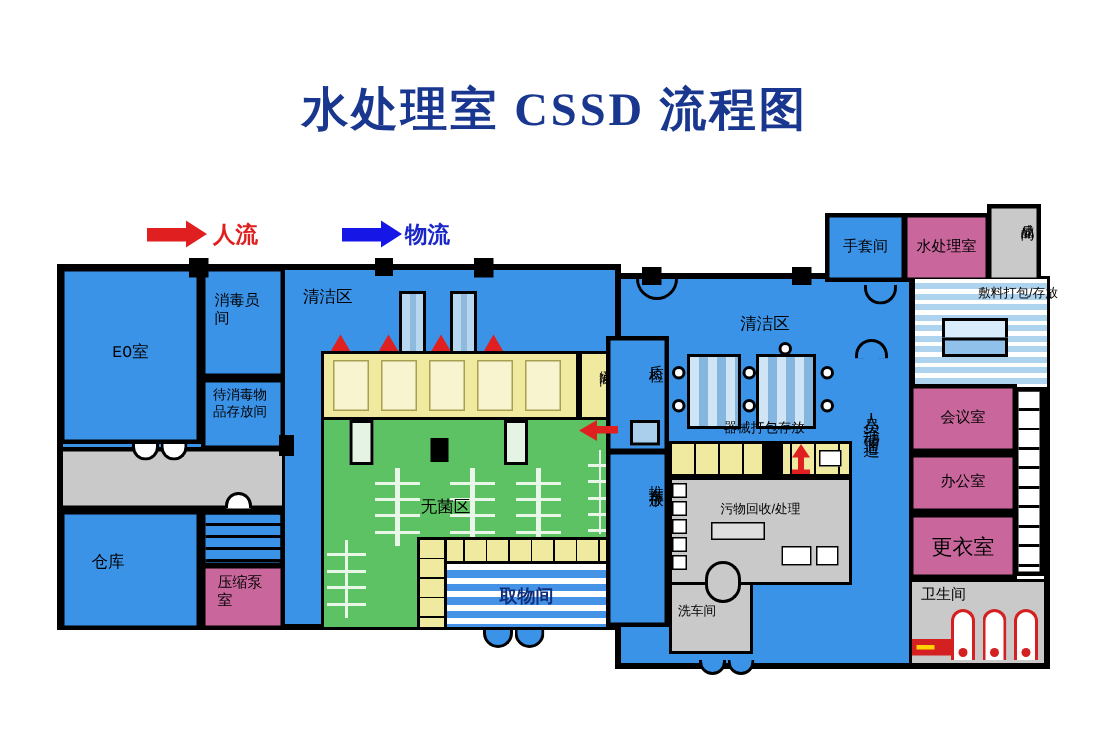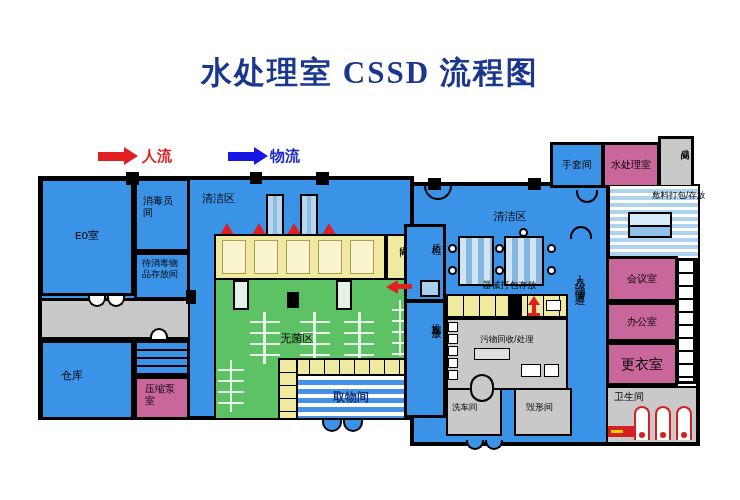--- a/index.html
+++ b/index.html
@@ -138,21 +138,20 @@
   <div class="abs" style="left:474px;top:348px;width:36px;height:12px;background:#dedede;border:1px solid #000;"></div>
   <div class="abs whitebox" style="left:448px;top:322px;width:10px;height:10px;"></div>
   <div class="abs whitebox" style="left:448px;top:334px;width:10px;height:10px;"></div>
   <div class="abs whitebox" style="left:448px;top:346px;width:10px;height:10px;"></div>
   <div class="abs whitebox" style="left:448px;top:358px;width:10px;height:10px;"></div>
   <div class="abs whitebox" style="left:448px;top:370px;width:10px;height:10px;"></div>
   <div class="abs whitebox" style="left:521px;top:364px;width:20px;height:13px;"></div>
   <div class="abs whitebox" style="left:544px;top:364px;width:15px;height:13px;"></div>
 
   <div class="abs gray lbl" style="left:446px;top:388px;width:56px;height:48px;border:2px solid #000;padding:12px 0 0 4px;font-size:8.5px;"><span>洗车间</span></div>
-  <div class="abs gray lbl" style="left:514px;top:388px;width:58px;height:48px;border:2px solid #000;padding:12px 0 0 10px;font-size:9px;"><span>毁形间</span></div>
   <div class="abs arc-down" style="left:470px;top:388px;width:24px;height:14px;background:#c9c9c9;"></div>
   <div class="abs arc-up" style="left:470px;top:374px;width:24px;height:14px;background:#c9c9c9;"></div>
   <div class="abs arc-down bluefill" style="left:466px;top:440px;width:18px;height:10px;"></div>
   <div class="abs arc-down bluefill" style="left:485px;top:440px;width:18px;height:10px;"></div>
 
   <div class="abs vlbl" style="left:572px;top:266px;font-size:11px;letter-spacing:4px;height:150px;">人员流动通道</div>
   <div class="abs arc-down" style="left:576px;top:190px;width:22px;height:13px;background:#3b93e8;"></div>
   <div class="abs arc-down" style="left:570px;top:226px;width:22px;height:13px;background:#3b93e8;transform:rotate(180deg);"></div>
 
   <div class="abs room blue center lbl" style="left:550px;top:142px;width:54px;height:46px;font-size:10px;">

